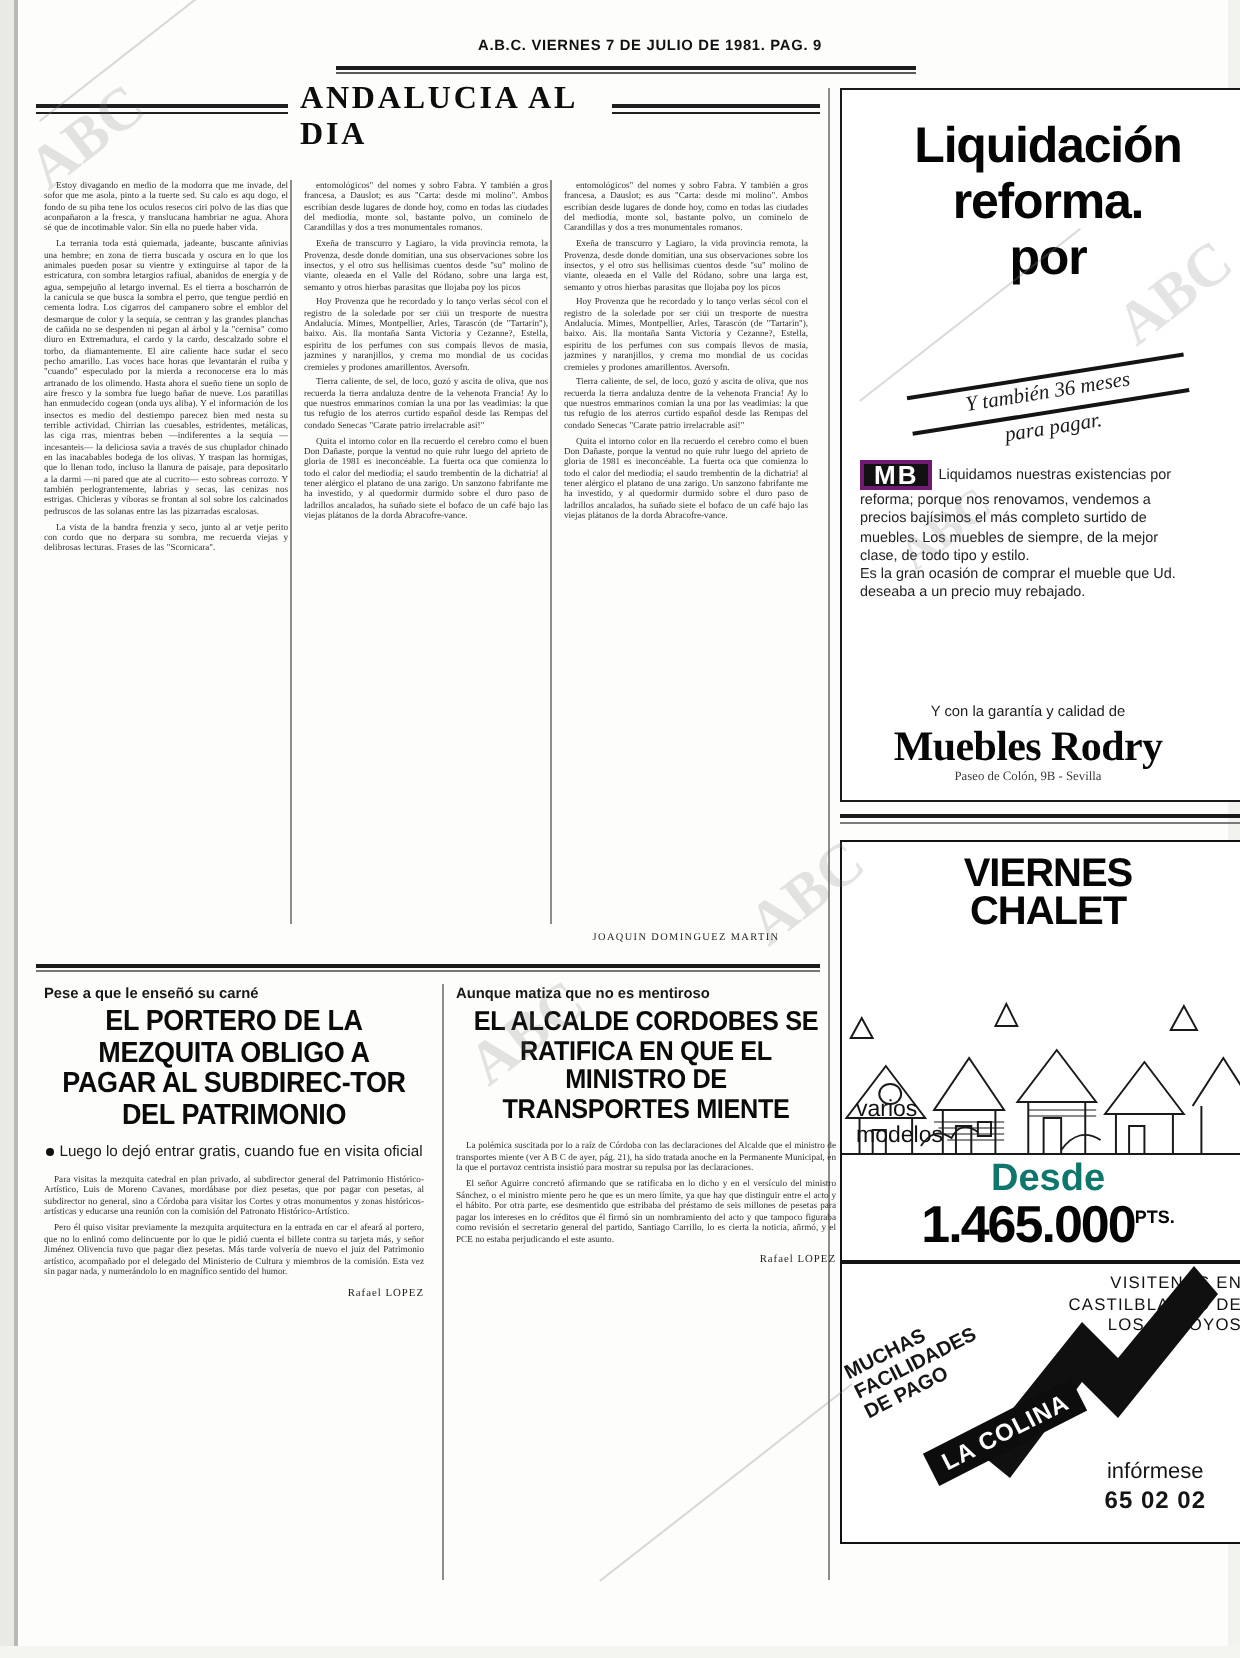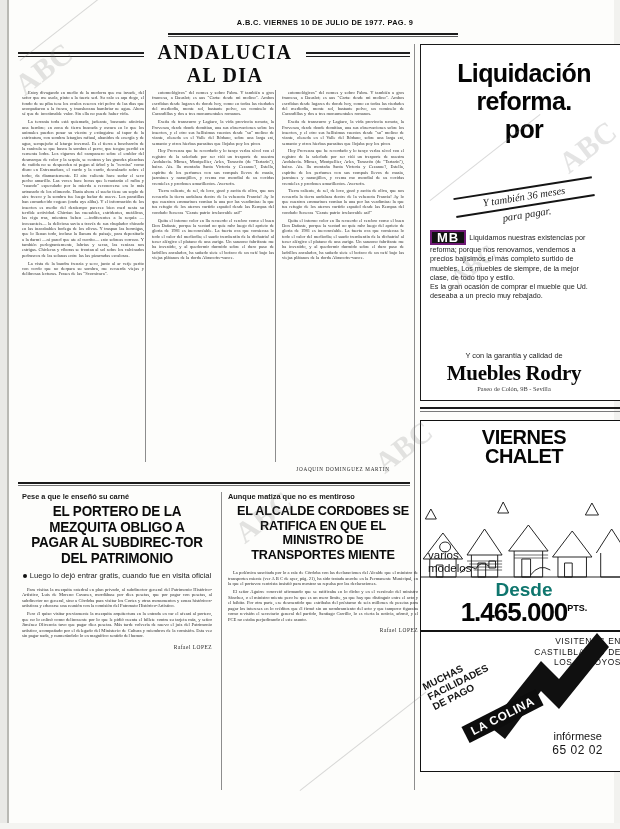--- a/index.html
+++ b/index.html
@@ -17,22 +17,22 @@
   
   .hdr-line{position:absolute;left:210px;top:18px;width:230px;text-align:center;
             font-family:"Liberation Sans",sans-serif;font-weight:bold;font-size:7.4px;
             letter-spacing:.35px;color:#111;}
   .rule-top{position:absolute;left:168px;top:33px;width:290px;height:2px;background:#1c1c1c;}
   .rule-top2{position:absolute;left:168px;top:36px;width:290px;height:1px;background:#5a5a5a;}
 
   .section-wrap{position:absolute;left:18px;top:44px;width:392px;height:20px;}
   .sec-rule-left{position:absolute;left:0;top:8px;width:126px;height:2px;background:#1f1f1f;}
   .sec-rule-left2{position:absolute;left:0;top:12px;width:126px;height:1px;background:#1f1f1f;}
-  .sec-title{position:absolute;left:132px;top:-3px;width:150px;text-align:center;
-             font-family:"Liberation Serif",serif;font-weight:bold;font-size:20px;
+  .sec-title{position:absolute;left:132px;top:-3px;width:150px;
+             font-family:"Liberation Serif",serif;font-weight:bold;font-size:16px;
              letter-spacing:1.4px;color:#0d0d0d;}
   .sec-rule-right{position:absolute;left:288px;top:8px;width:104px;height:2px;background:#1f1f1f;}
   .sec-rule-right2{position:absolute;left:288px;top:12px;width:104px;height:1px;background:#1f1f1f;}
 
   .main-title{position:absolute;left:18px;top:63px;width:392px;text-align:center;
               font-family:"Liberation Serif",serif;font-size:25px;color:#101010;}
 
   
   .col{position:absolute;top:90px;width:122px;height:370px;overflow:hidden;}
   .col1{left:22px;} .col2{left:152px;} .col3{left:282px;}
@@ -121,39 +121,39 @@
              font-family:"Liberation Sans",sans-serif;font-size:8.4px;line-height:10.5px;
              letter-spacing:.6px;color:#121212;}
   .par-facil{position:absolute;left:2px;top:238px;width:96px;transform:rotate(-27deg);
              font-family:"Liberation Sans",sans-serif;font-weight:bold;font-size:10px;
              line-height:11px;color:#161616;}
   .par-colina{position:absolute;left:40px;top:286px;transform:rotate(-27deg);
               background:#0d0d0d;color:#fff;font-family:"Liberation Sans",sans-serif;
               font-weight:bold;font-size:12px;padding:2px 7px;letter-spacing:.5px;}
   .par-info{position:absolute;right:24px;bottom:14px;text-align:center;
             font-family:"Liberation Sans",sans-serif;font-size:11px;line-height:14px;color:#151515;}
-  .par-info .ph{font-weight:normal;font-size:12px;letter-spacing:.5px;}
+  .par-info .ph{font-weight:bold;font-size:12px;letter-spacing:.5px;}
 
   
   .wm{position:absolute;font-family:"Liberation Serif",serif;font-weight:bold;
       color:rgba(120,120,120,.20);pointer-events:none;user-select:none;}
   .wm-stroke{position:absolute;background:rgba(130,130,130,.30);height:1.4px;
              transform-origin:left center;pointer-events:none;}
 </style>
 </head>
 <body>
 
 <div class="page">
 
   <div class="scan-edge-l"></div>
   <div class="scan-edge-l2"></div>
   <div class="scan-edge-r"></div>
   <div class="scan-edge-b"></div>
 
-  <div class="hdr-line">A.B.C. VIERNES 10 DE JULIO DE 1977. PAG. 9</div>
+  <div class="hdr-line">A.B.C. VIERNES 7 DE JULIO DE 1981. PAG. 9</div>
   <div class="rule-top"></div>
   <div class="rule-top2"></div>
 
   <div class="section-wrap">
     <div class="sec-rule-left"></div>
     <div class="sec-rule-left2"></div>
     <div class="sec-title">ANDALUCIA AL DIA</div>
     <div class="sec-rule-right"></div>
     <div class="sec-rule-right2"></div>
   </div>

